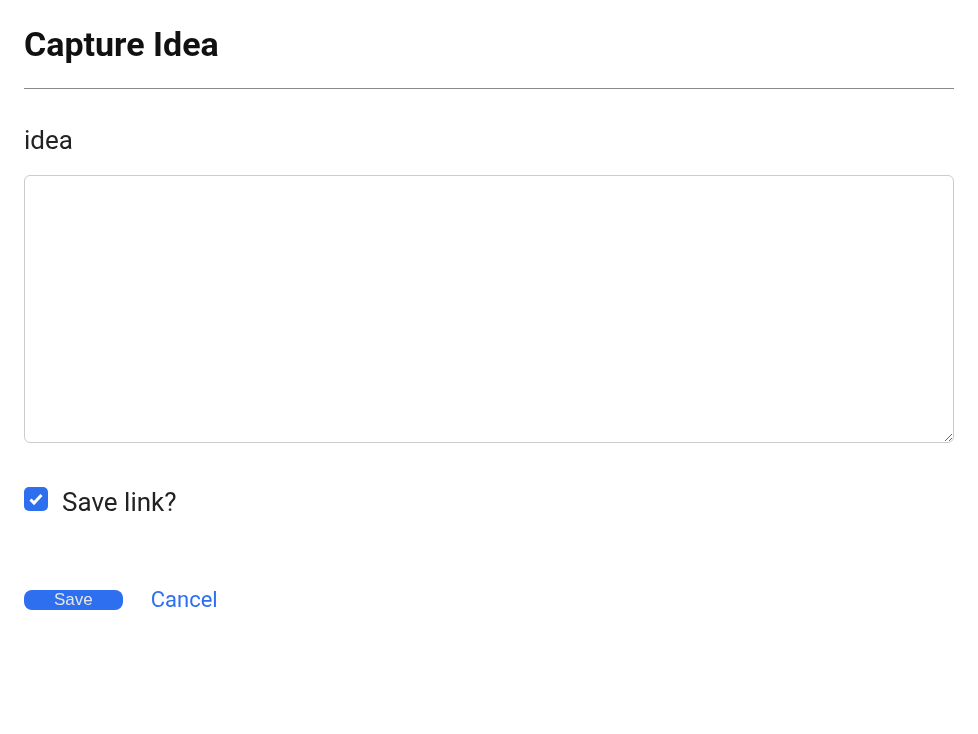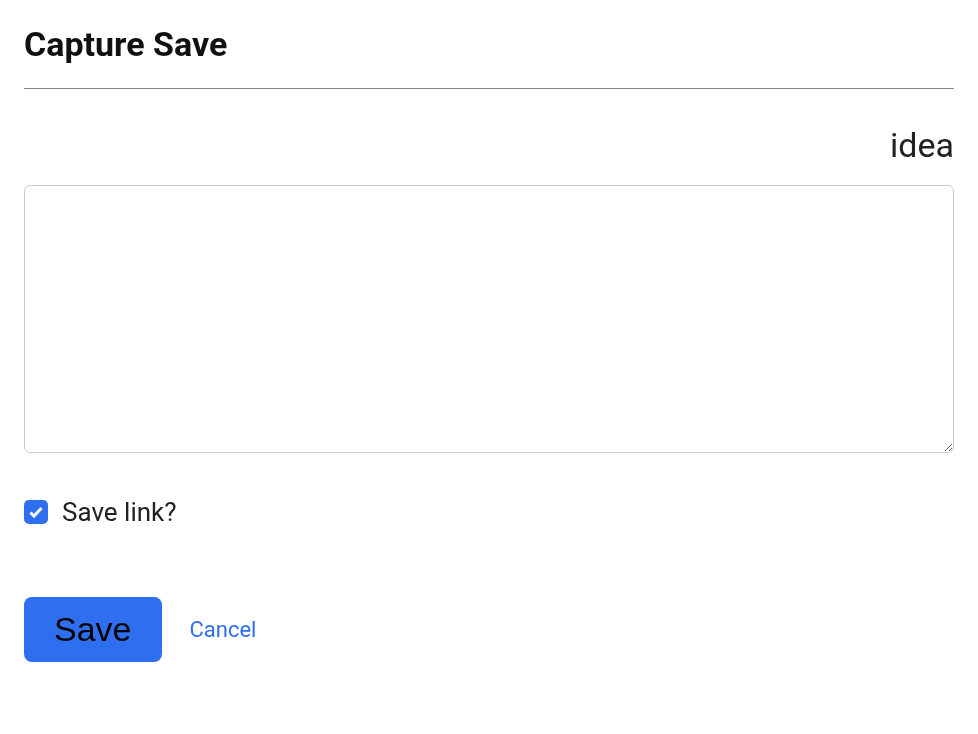--- a/index.html
+++ b/index.html
@@ -21,40 +21,38 @@
     }
     .divider {
       border: none;
       border-top: 1px solid #888;
       margin-bottom: 36px;
     }
     .field-group {
       margin-bottom: 40px;
     }
     .field-label {
-      font-size: 34px;
+      font-size: 26px;
       color: #222;
       margin-bottom: 20px;
       display: block;
-      text-align: right;
     }
     .idea-textarea {
       width: 100%;
       height: 268px;
       border: 1px solid #ccc;
       border-radius: 6px;
       padding: 12px;
       font-size: 18px;
       font-family: inherit;
       resize: vertical;
       outline: none;
     }
     .checkbox-row {
       display: flex;
-      align-items: center;
       gap: 14px;
       margin-bottom: 70px;
     }
     .checkbox-wrapper {
       position: relative;
       width: 24px;
       height: 24px;
     }
     .checkbox-input {
       position: absolute;
@@ -85,39 +83,39 @@
       font-size: 26px;
       color: #222;
     }
     .button-row {
       display: flex;
       align-items: center;
       gap: 28px;
     }
     .save-button {
       background: #2e6ff0;
-      color: #000000;
+      color: #e5e5e5;
       border: none;
       border-radius: 8px;
-      padding: 13px 30px;
-      font-size: 34px;
+      padding: 0 30px;
+      font-size: 17px;
       font-weight: 400;
       cursor: pointer;
     }
     .cancel-link {
       color: #2e6ff0;
       font-size: 22px;
       text-decoration: none;
       cursor: pointer;
     }
   </style>
 </head>
 <body>
 
-<h1 class="page-title">Capture Save</h1>
+<h1 class="page-title">Capture Idea</h1>
 
 <hr class="divider">
 
 <div class="field-group">
   <label class="field-label">idea</label>
   <textarea class="idea-textarea" value="" style=""></textarea>
 </div>
 
 <div class="checkbox-row">
   <div class="checkbox-wrapper">

